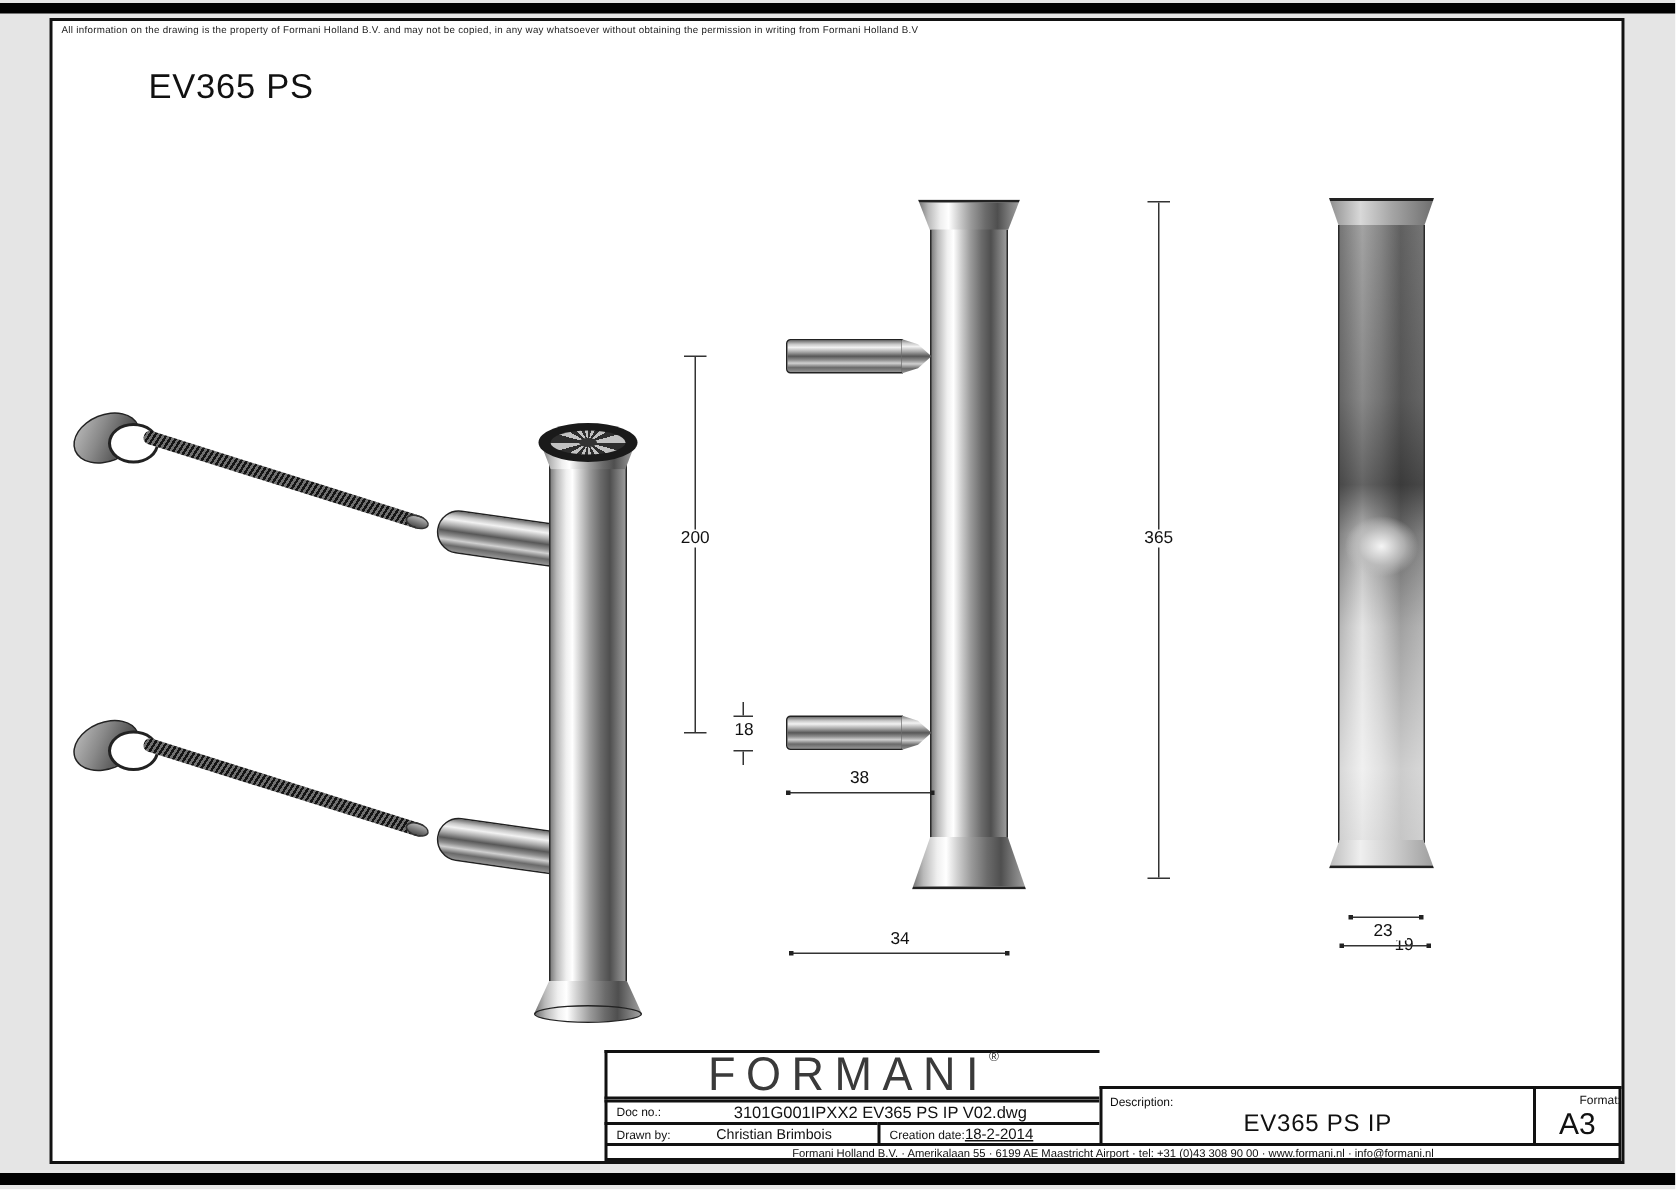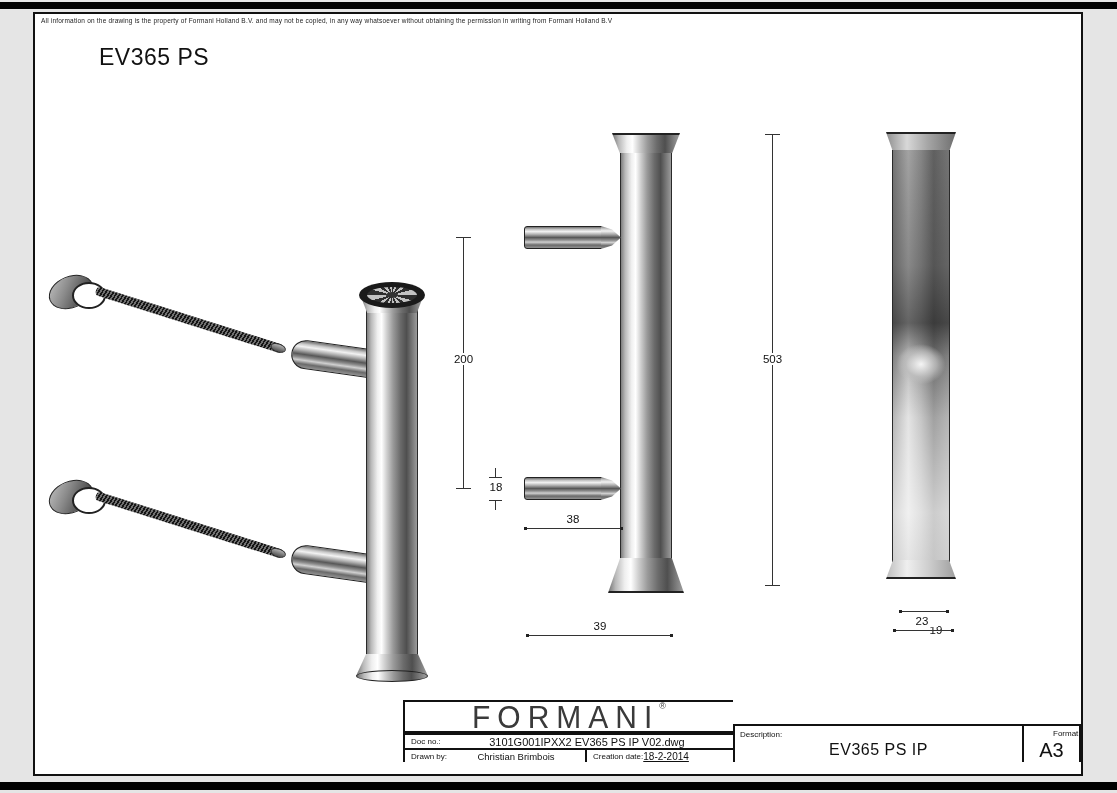--- a/index.html
+++ b/index.html
@@ -99,42 +99,42 @@
     <div class="abs dline" style="left:489px;top:477px;width:13px;height:1px;"></div>
     <div class="abs dim-label" style="left:485px;top:481px;width:22px;">18</div>
     <div class="abs dline" style="left:489px;top:500px;width:13px;height:1px;"></div>
     <div class="abs dline" style="left:495px;top:501px;width:1px;height:9px;"></div>
 
     <div class="abs dim-label" style="left:558px;top:513px;width:30px;">38</div>
     <div class="abs dline" style="left:525px;top:528px;width:97px;height:1px;"></div>
     <div class="abs ddot" style="left:524px;top:527px;"></div>
     <div class="abs ddot" style="left:620px;top:527px;"></div>
 
-    <div class="abs dim-label" style="left:585px;top:620px;width:30px;">39</div>
+    <div class="abs dim-label" style="left:585px;top:620px;width:30px;">34</div>
     <div class="abs dline" style="left:527px;top:635px;width:145px;height:1px;"></div>
     <div class="abs ddot" style="left:526px;top:634px;"></div>
     <div class="abs ddot" style="left:670px;top:634px;"></div>
   </div>
 
   <div class="abs" style="left:0;top:0;width:0;height:0;">
 
     <div class="abs" style="left:886px;top:132px;width:70px;height:20px;clip-path:polygon(0 0,100% 0,90% 100%,10% 100%);background:linear-gradient(90deg,#8e8e8e,#d8d8d8 30%,#a5a5a5 60%,#6e6e6e);border-top:2px solid #222;box-sizing:border-box;"></div>
 
     <div class="abs edge" style="left:892px;top:150px;width:58px;height:412px;
                 background:
                   radial-gradient(ellipse 34px 28px at 50% 52%, rgba(250,250,250,0.95) 0%, rgba(190,190,190,0.8) 45%, rgba(120,120,120,0) 72%),
                   linear-gradient(180deg, rgba(70,70,70,0.35) 0%, rgba(60,60,60,0.5) 28%, rgba(25,25,25,0.6) 42%, rgba(90,90,90,0.25) 50%, rgba(255,255,255,0.35) 65%, rgba(255,255,255,0.65) 88%, rgba(235,235,235,0.7) 100%),
                   linear-gradient(90deg,#8a8a8a,#d5d5d5 28%,#a8a8a8 50%,#6e6e6e 72%,#909090 100%);"></div>
 
     <div class="abs" style="left:886px;top:560px;width:70px;height:19px;clip-path:polygon(10% 0,90% 0,100% 100%,0 100%);background:linear-gradient(90deg,#bdbdbd,#efefef 30%,#cfcfcf 60%,#9e9e9e);border-bottom:2px solid #222;box-sizing:border-box;"></div>
 
     <div class="abs dline" style="left:772px;top:135px;width:1px;height:450px;"></div>
     <div class="abs dline" style="left:765px;top:134px;width:15px;height:1px;"></div>
     <div class="abs dline" style="left:765px;top:585px;width:15px;height:1px;"></div>
-    <div class="abs dim-label" style="left:752px;top:353px;width:41px;">503</div>
+    <div class="abs dim-label" style="left:752px;top:353px;width:41px;">365</div>
 
     <div class="abs dim-label" style="left:922px;top:596px;width:28px;margin-top:28px;">19</div>
     <div class="abs dline" style="left:900px;top:611px;width:47px;height:1px;"></div>
     <div class="abs ddot" style="left:899px;top:610px;"></div>
     <div class="abs ddot" style="left:946px;top:610px;"></div>
 
     <div class="abs dim-label" style="left:906px;top:615px;width:32px;">23</div>
     <div class="abs dline" style="left:894px;top:630px;width:58px;height:1px;"></div>
     <div class="abs ddot" style="left:893px;top:629px;"></div>
     <div class="abs ddot" style="left:951px;top:629px;"></div>
@@ -164,15 +164,18 @@
     <div class="tb-cell" style="left:330px;top:24px;width:289px;height:38px;border-left:2px solid #111;border-top:2px solid #111;">
       <span class="tb-label" style="position:absolute;left:5px;top:4px;">Description:</span>
       <span class="tb-value" style="position:absolute;left:0;right:0;top:15px;text-align:center;font-size:16px;letter-spacing:.5px;">EV365 PS IP</span>
     </div>
 
     <div class="tb-cell" style="left:619px;top:24px;width:59px;height:38px;border-left:2px solid #111;border-top:2px solid #111;border-right:2px solid #111;">
       <span class="tb-label" style="position:absolute;left:5px;top:3px;padding-left:24px;">Format:</span>
       <span class="tb-value" style="position:absolute;left:0;right:0;top:13px;text-align:center;font-size:20px;">A3</span>
     </div>
 
+    <div class="tb-cell" style="left:0;top:62px;width:678px;height:12px;border:2px solid #111;display:flex;align-items:center;justify-content:center;">
+      <span class="footer-line">Formani Holland B.V. · Amerikalaan 55 · 6199 AE Maastricht Airport · tel: +31 (0)43 308 90 00 · www.formani.nl · info@formani.nl</span>
+    </div>
   </div>
 
 </div>
 
 </body></html>

